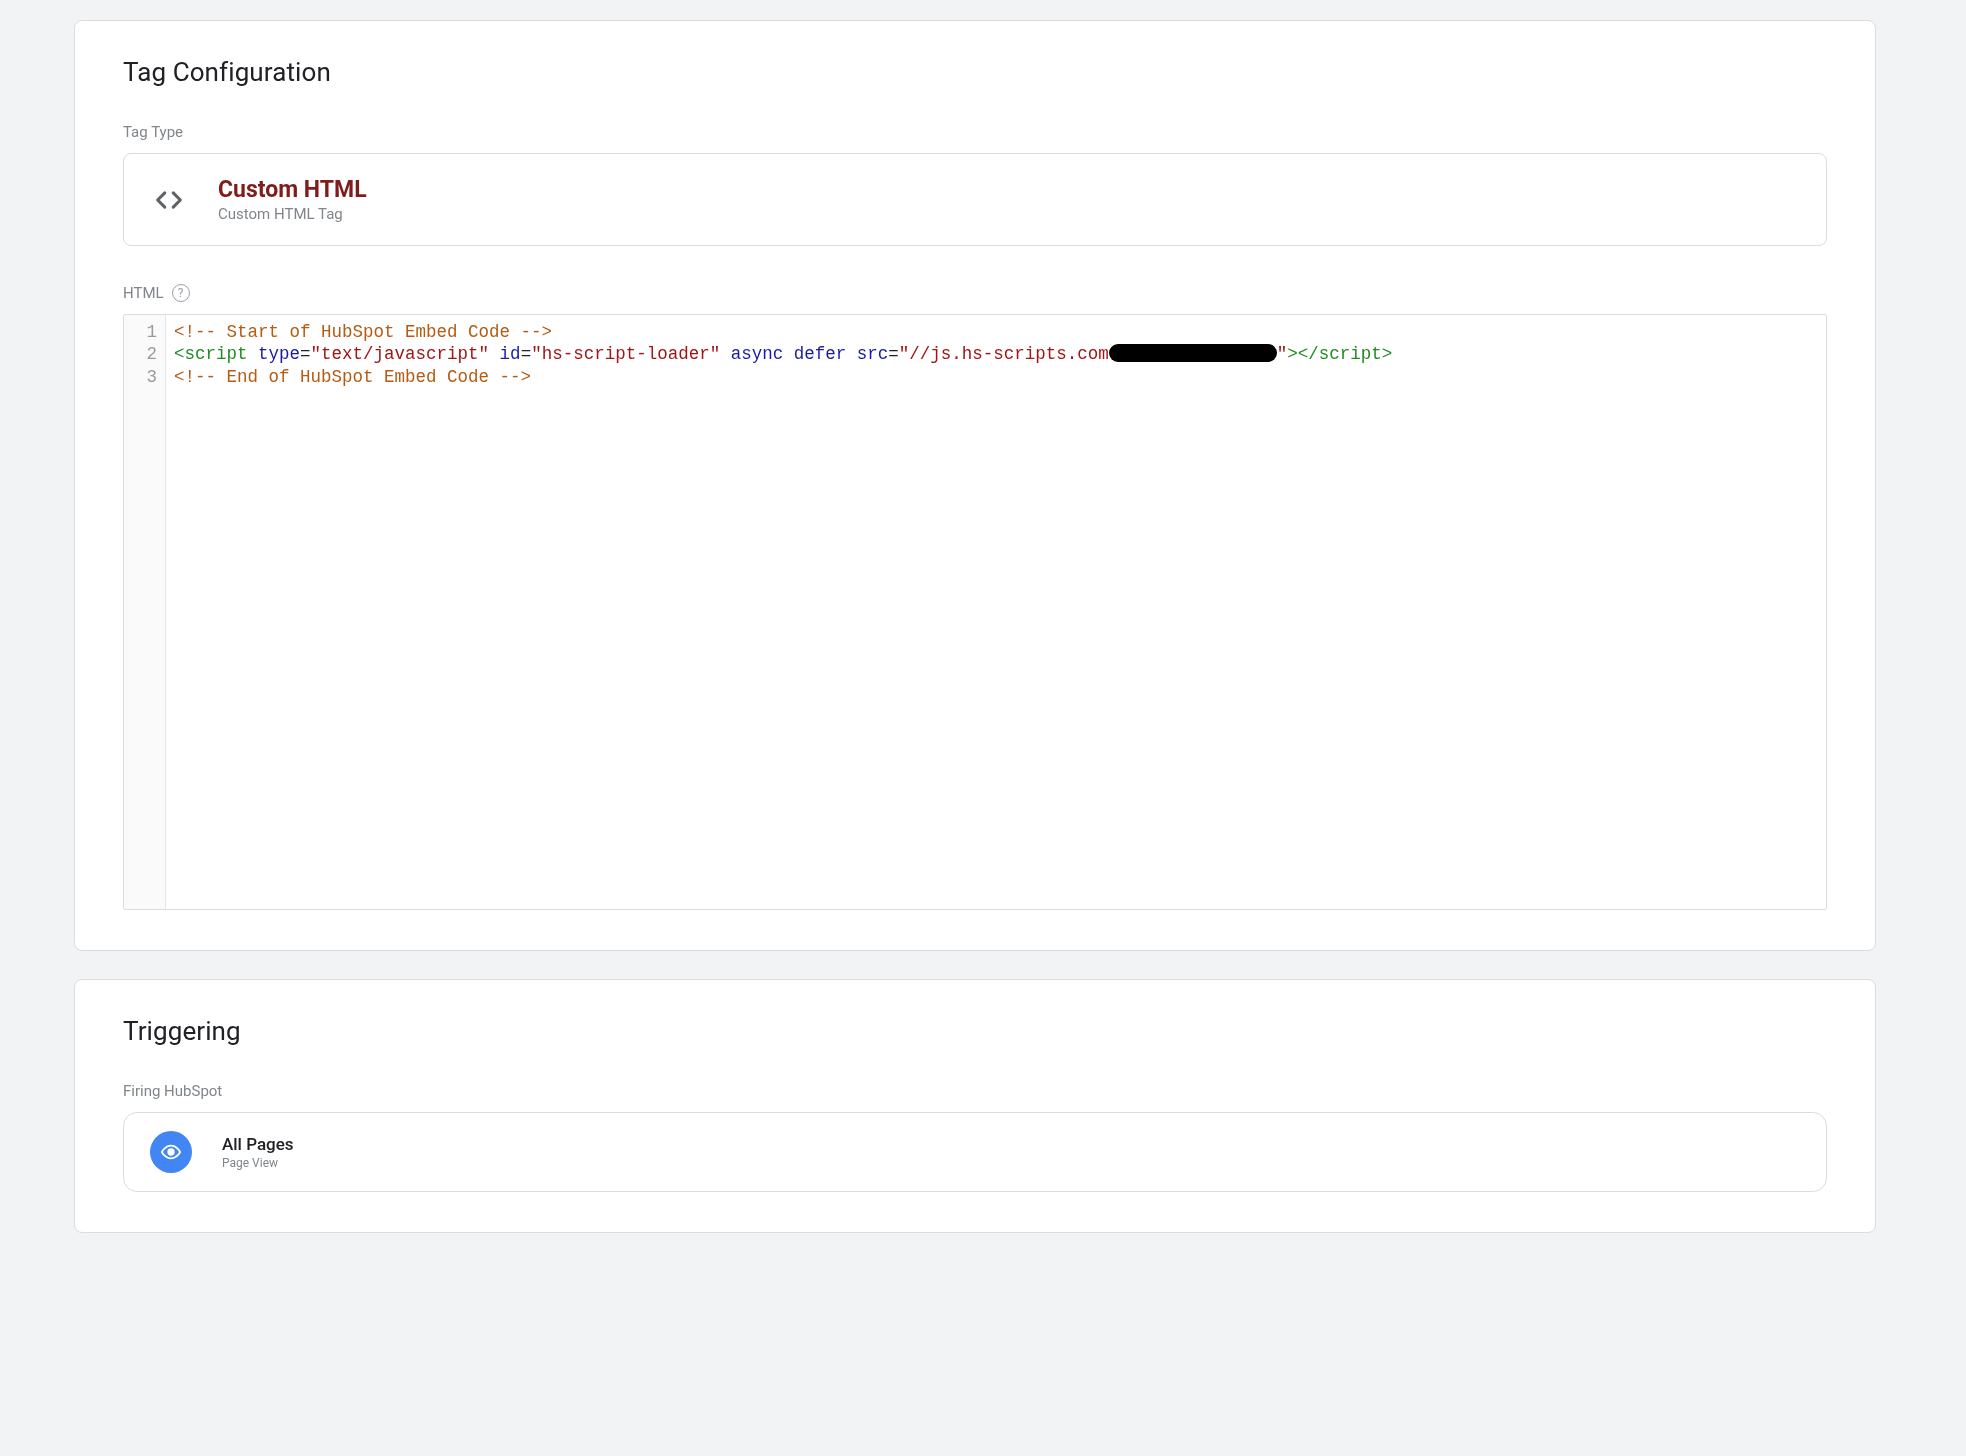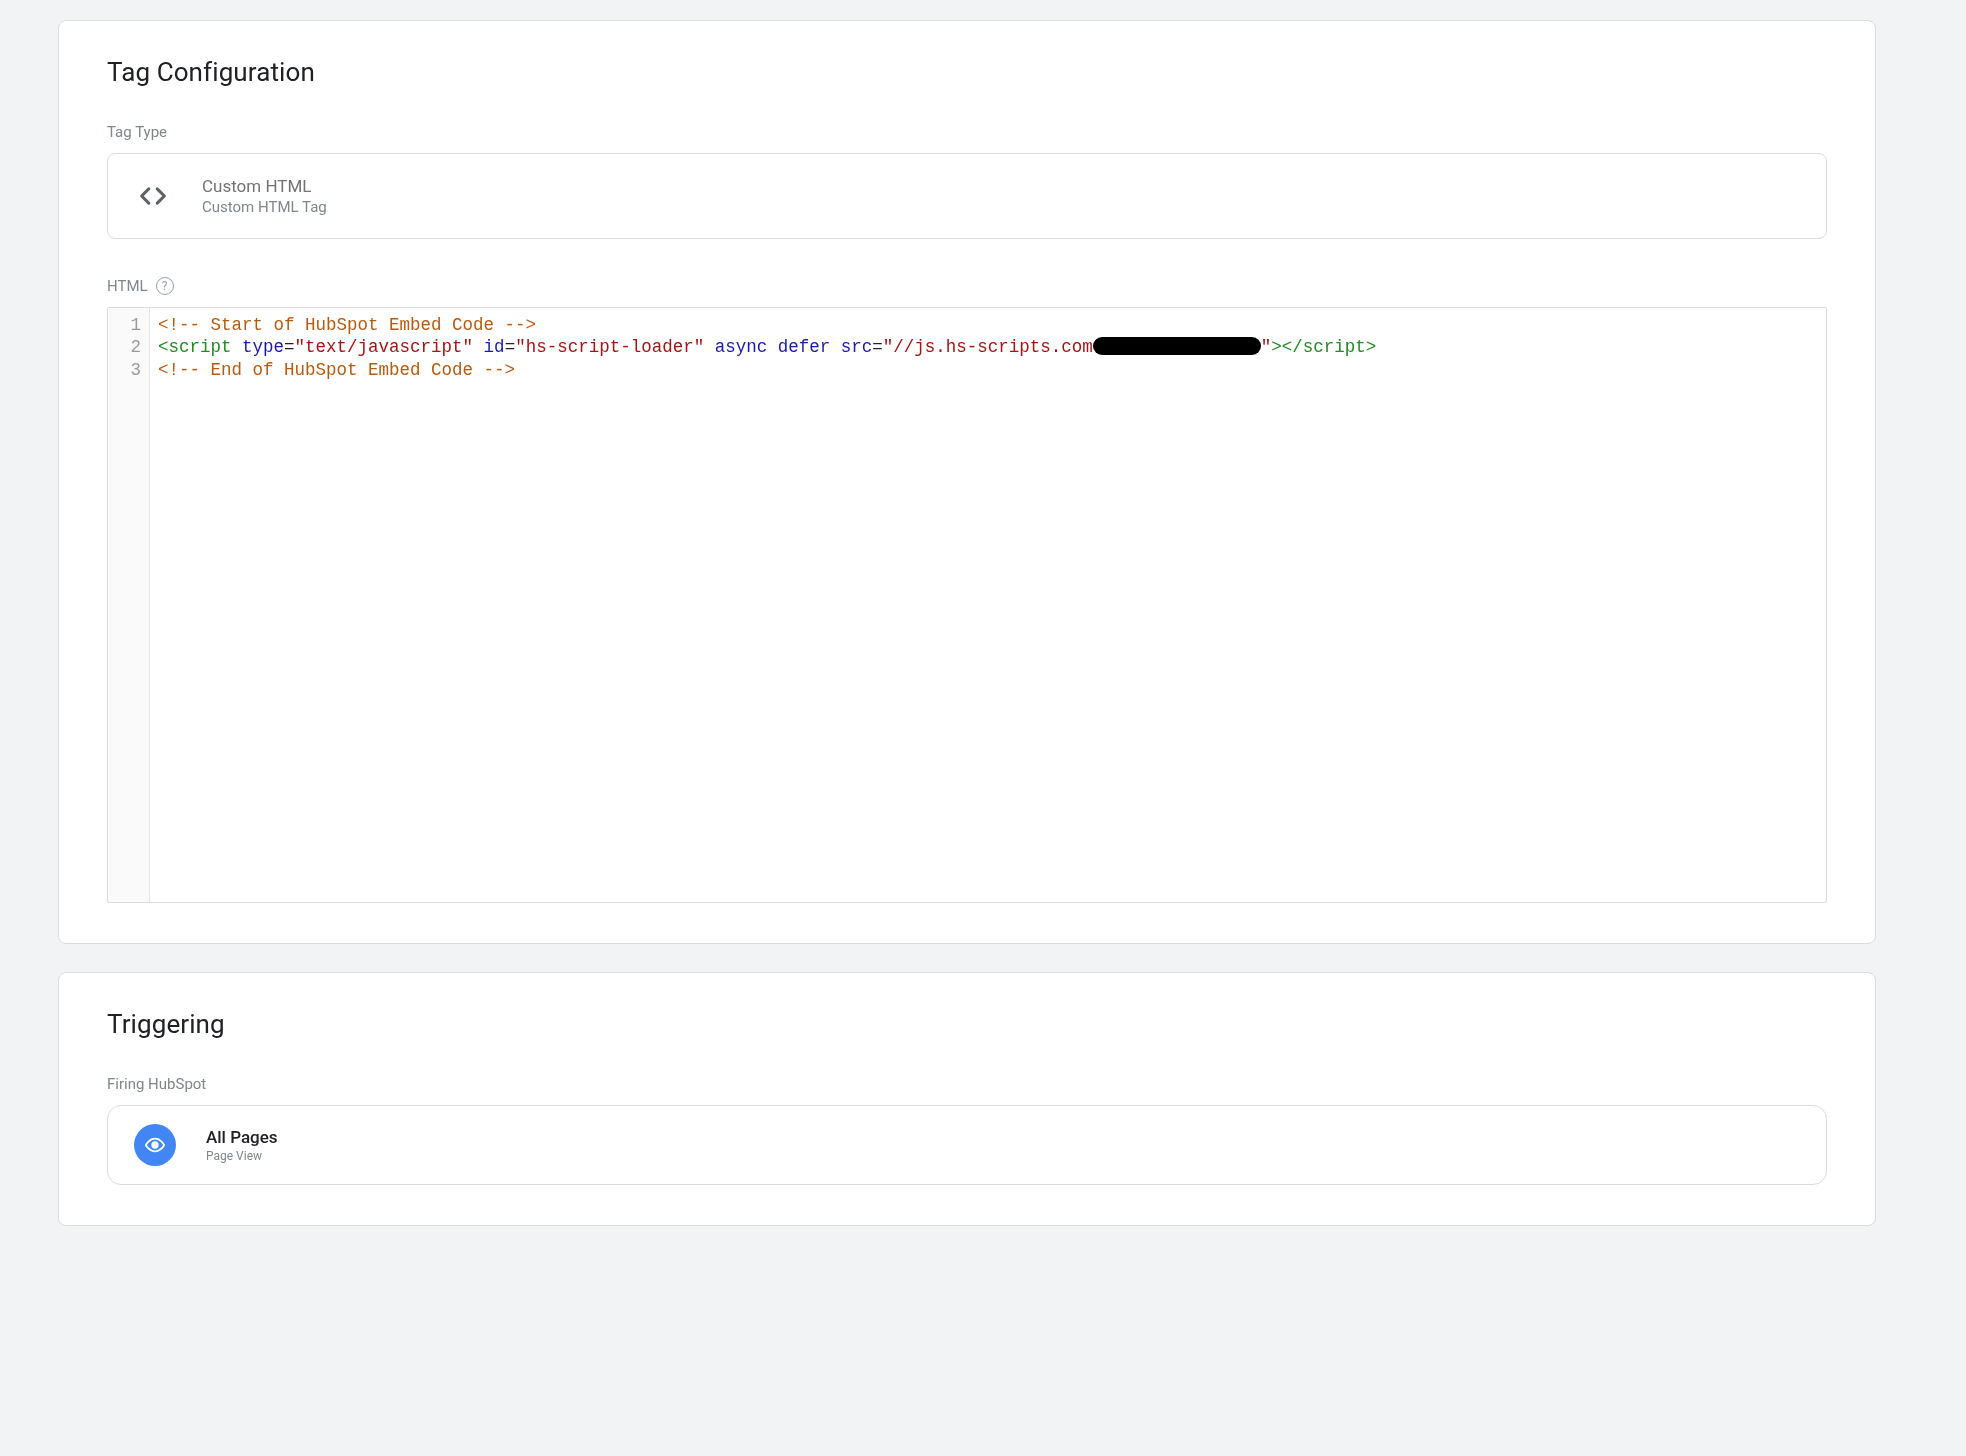--- a/index.html
+++ b/index.html
@@ -6,20 +6,21 @@
   body {
     margin: 0;
     padding: 0;
     background: #f1f3f4;
     font-family: 'Google Sans', Roboto, Arial, sans-serif;
     color: #202124;
     font-size: 14px;
   }
   .page {
     padding: 20px 90px 40px 58px;
+    margin-left: 16px;
   }
   .card {
     background: #fff;
     border: 1px solid #dadce0;
     border-radius: 8px;
     padding: 36px 48px 40px 48px;
     margin-bottom: 28px;
   }
   .card-title {
     font-size: 26px;
@@ -47,23 +48,23 @@
   }
   .code-icon {
     width: 38px;
     height: 38px;
     display: flex;
     align-items: center;
     justify-content: center;
     color: #5f6368;
   }
   .tag-type-title {
-    font-size: 17px;
-    font-weight: 400;
-    color: #737373;
+    font-size: 23px;
+    font-weight: 700;
+    color: #7f1d1d;
     margin-bottom: 2px;
   }
   .tag-type-sub {
     font-size: 15px;
     color: #80868b;
   }
   .help-icon {
     width: 18px;
     height: 18px;
     border: 1.5px solid #9aa0a6;

